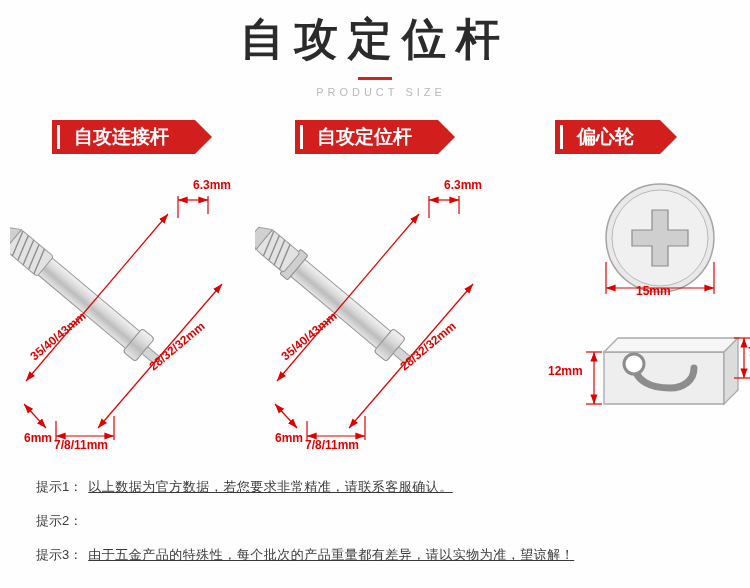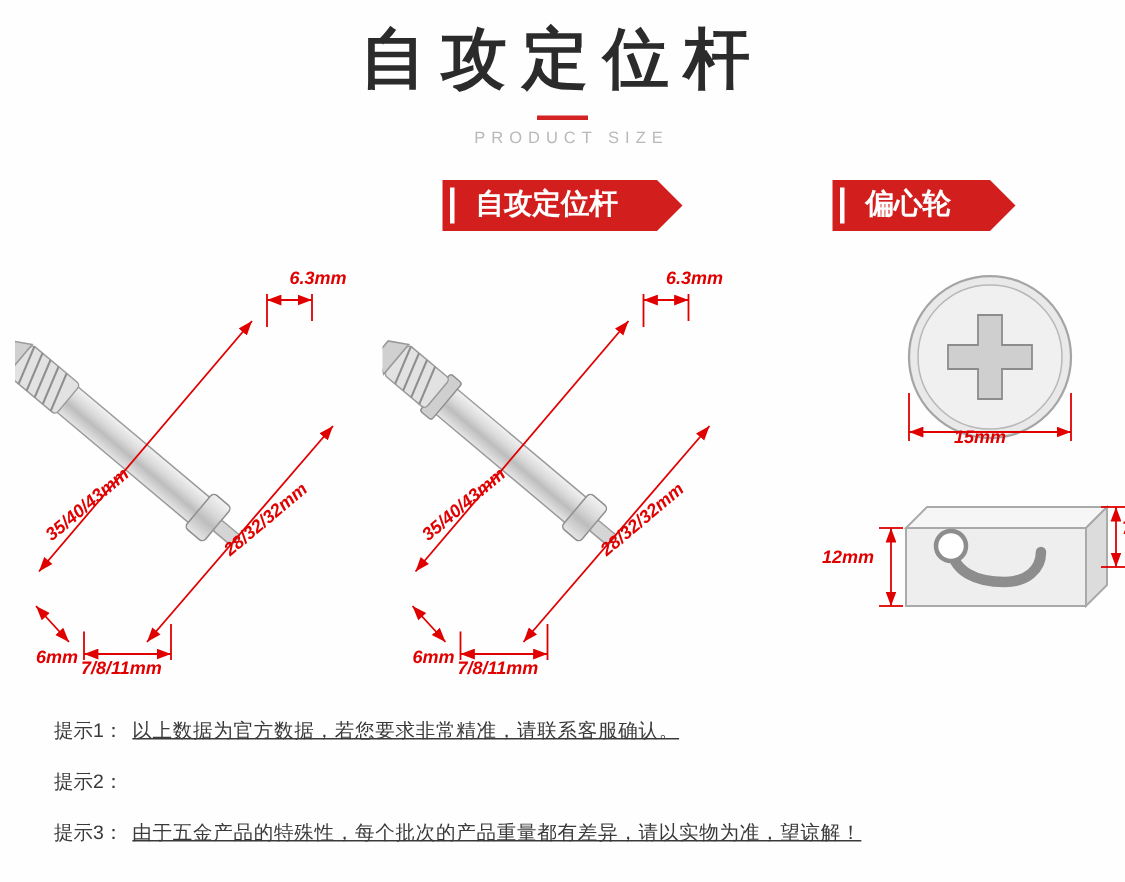--- a/index.html
+++ b/index.html
@@ -90,21 +90,20 @@
   #flag3 { left: 555px; top: 8px; }
 
   
   .drawings {
     position: relative;
     height: 310px;
   }
   .panel {
     position: absolute;
     top: 0;
-    font-style: italic;
   }
   #panel1 { left: 10px;  width: 250px; height: 300px; }
   #panel2 { left: 255px; width: 250px; height: 300px; }
   #panel3 { left: 510px; width: 235px; height: 300px; margin-left: 38px; }
 
   .dimtext {
     position: absolute;
     color: #e00000;
     font-size: 12px;
     font-weight: bold;
@@ -137,20 +136,23 @@
 
 <div class="page">
 
   <div class="header">
     <div class="title-cn">自攻定位杆</div>
     <div class="title-rule"></div>
     <div class="title-en">PRODUCT SIZE</div>
   </div>
 
   <div class="flags">
+    <div class="flag" id="flag1">
+      <span class="flag-text">自攻连接杆</span>
+    </div>
     <div class="flag" id="flag3">
       <span class="flag-text">偏心轮</span>
     </div>
     <div class="flag" id="flag2">
       <span class="flag-text">自攻定位杆</span>
     </div>
   </div>
 
   <div class="drawings">
 

